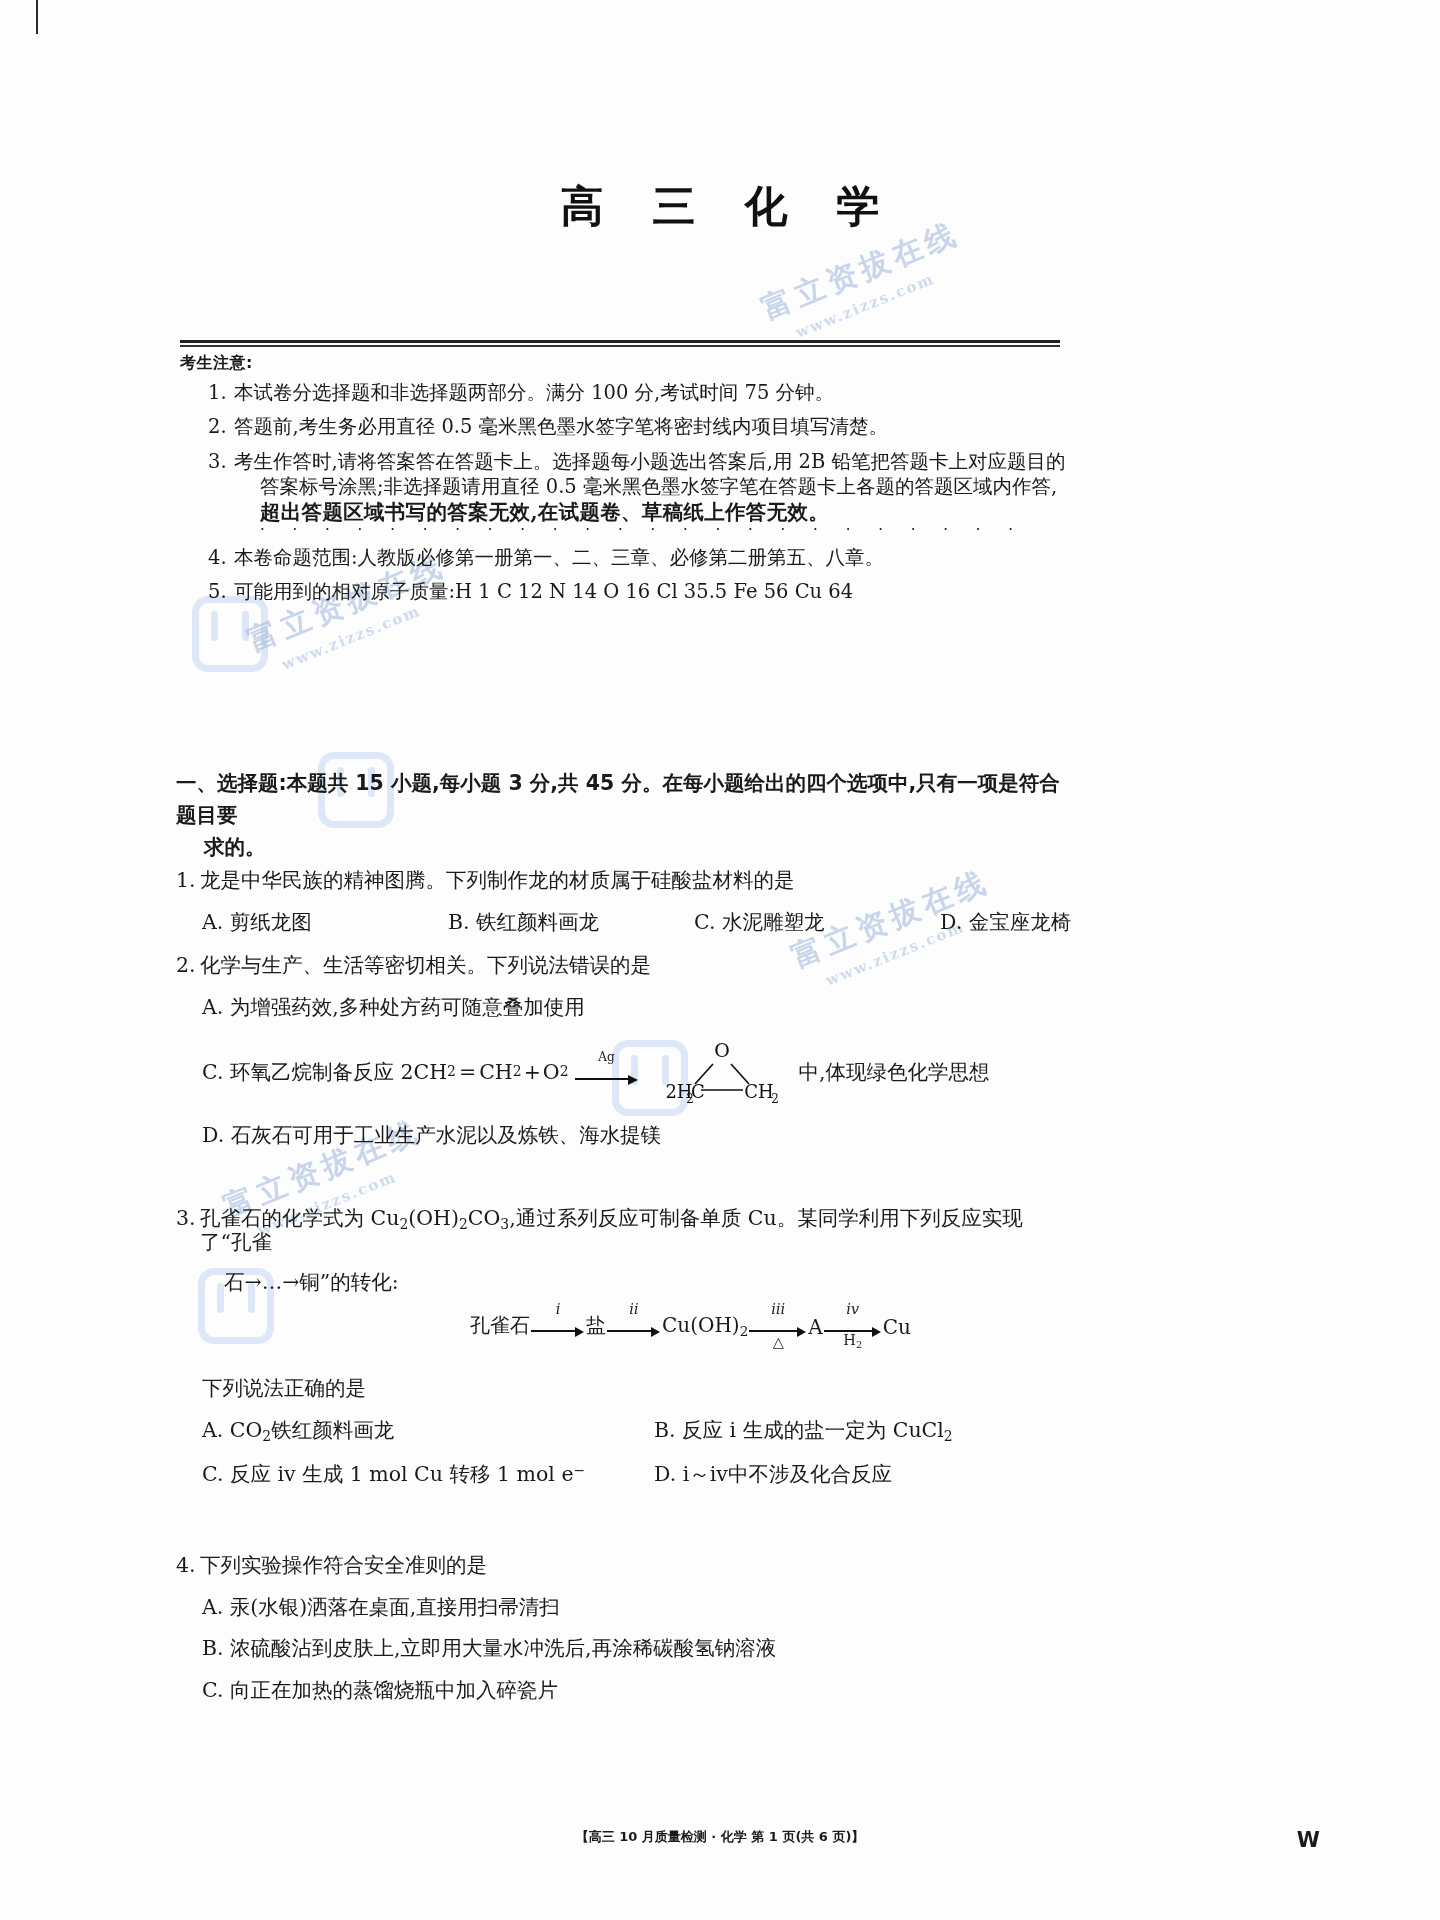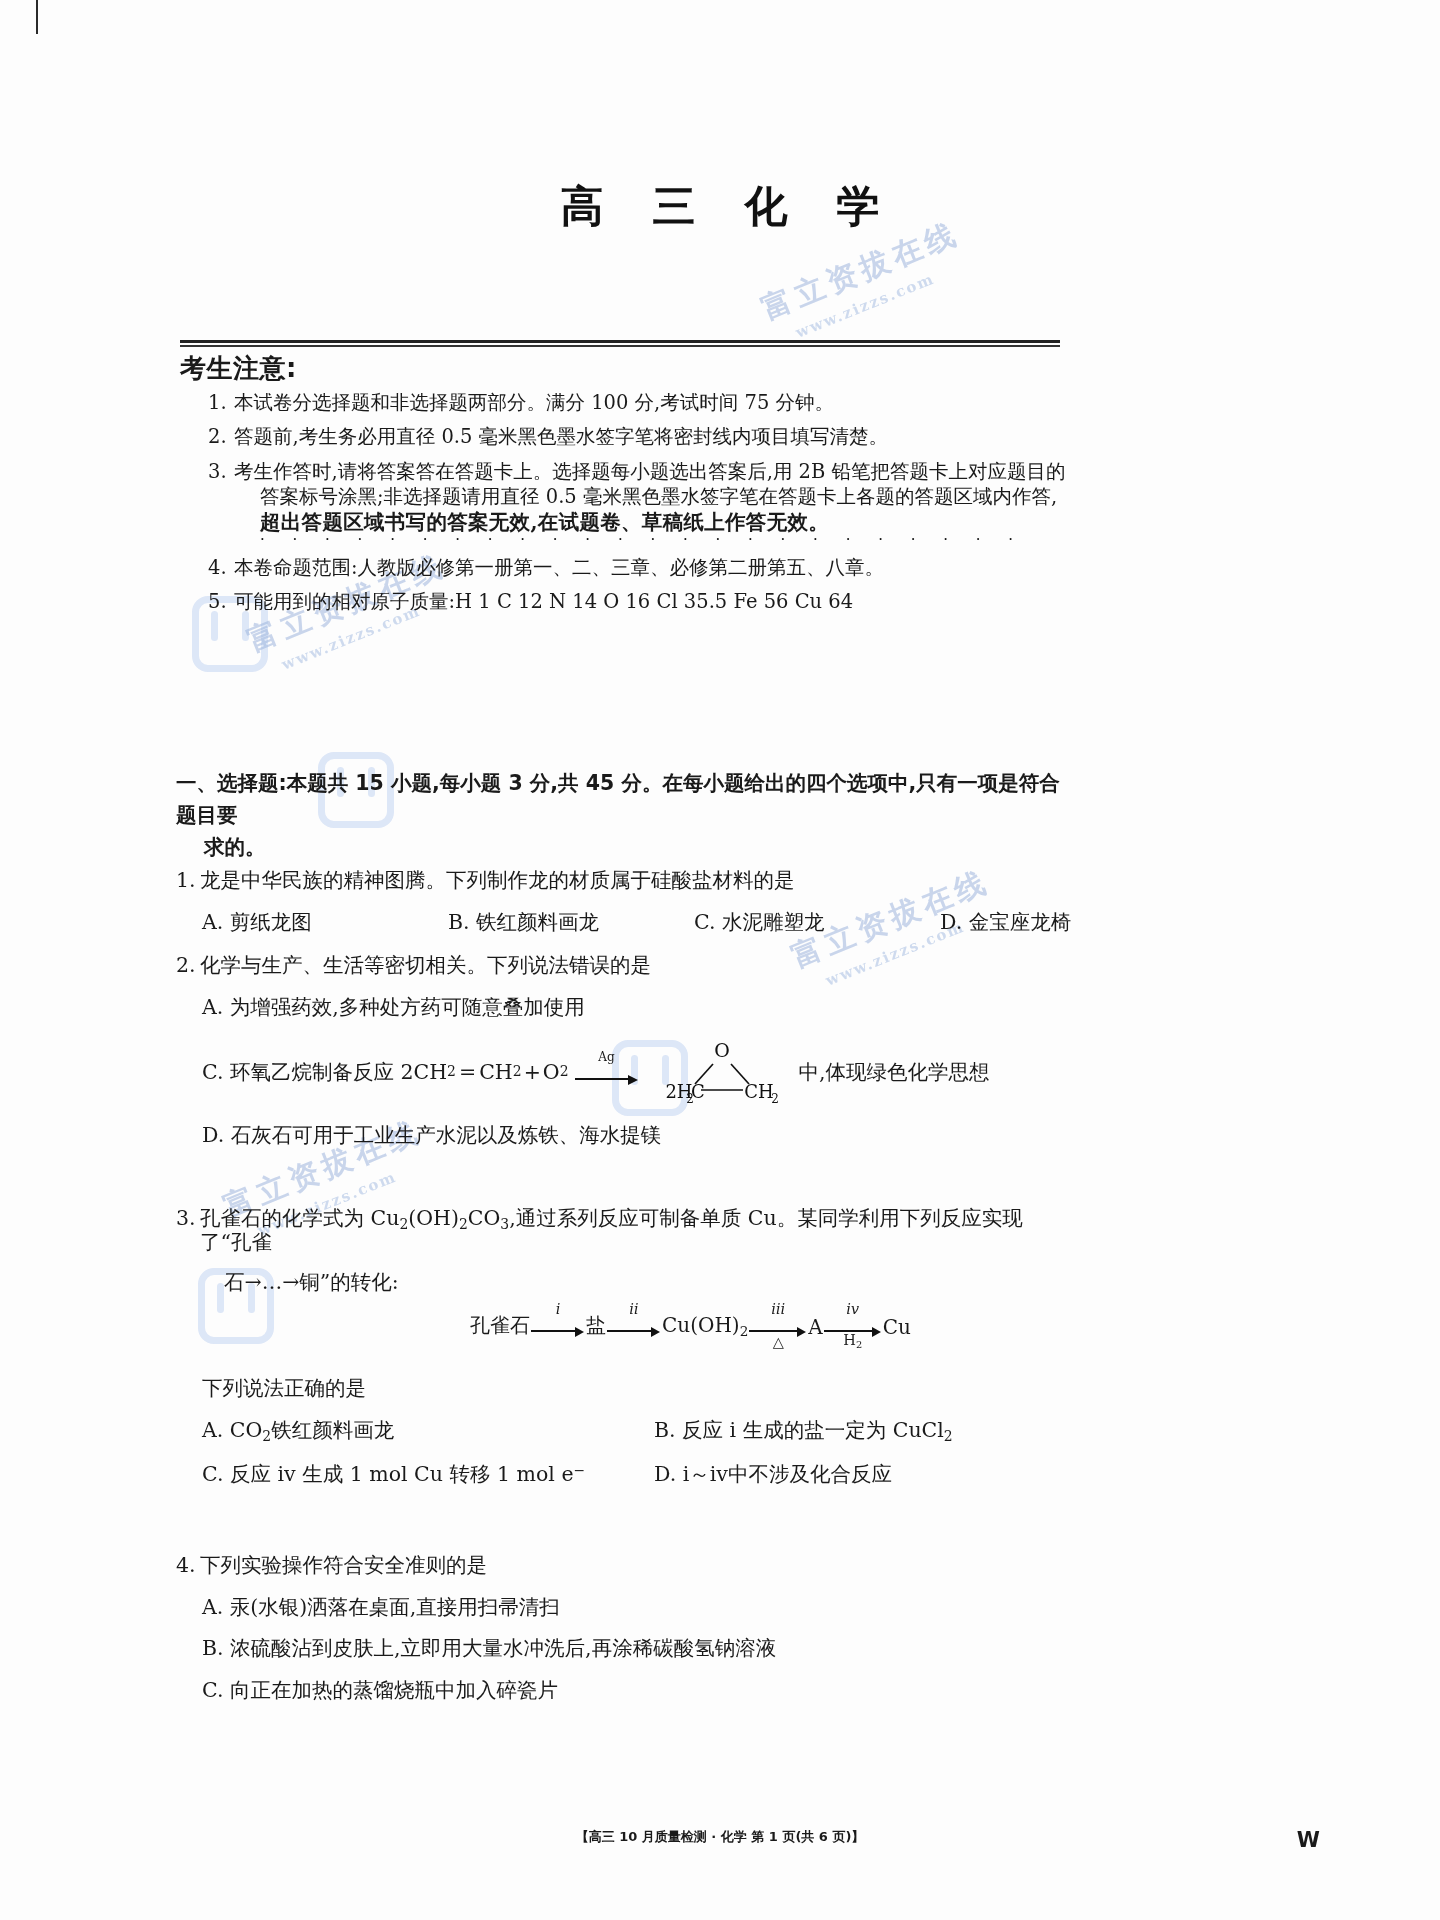--- a/index.html
+++ b/index.html
@@ -62,21 +62,21 @@
   .notice {
     position: absolute;
     left: 180px;
     width: 888px;
     top: 355px;
     font-size: 19.5px;
     line-height: 1.0;
   }
   .notice-head {
     font-weight: 700;
-    font-size: 26px;
+    font-size: 16px;
     letter-spacing: 0.5px;
     margin-bottom: 9px;
     font-family: "DejaVu Sans", "Liberation Sans", sans-serif;
   }
   .notice-item {
     display: flex;
     align-items: flex-start;
     margin-left: 28px;
     margin-bottom: 9px;
     font-size: 19.5px;

